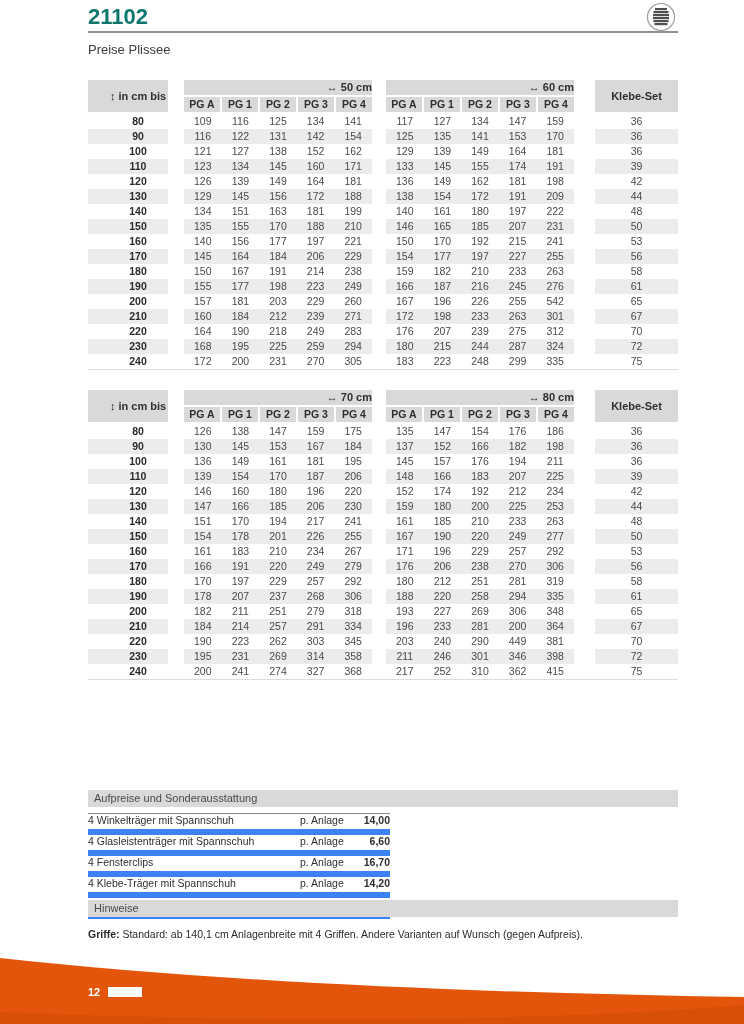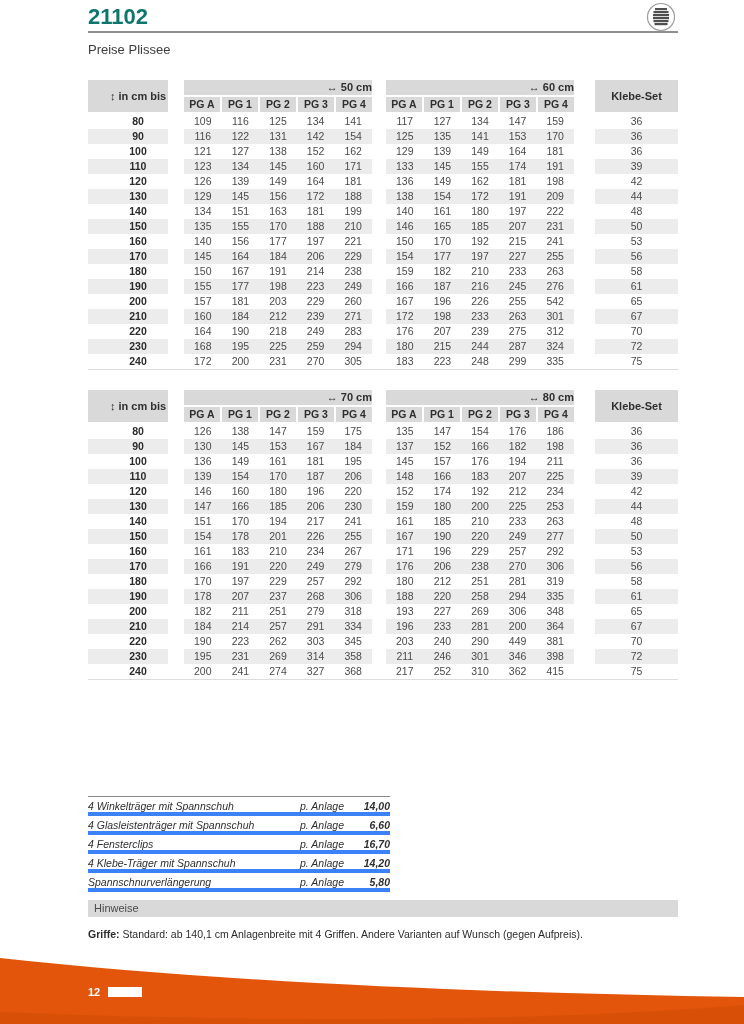--- a/index.html
+++ b/index.html
@@ -37,21 +37,21 @@
   .drow{height:15px;line-height:15px;font-size:10.5px;}
   .drow .c-size{text-align:center;font-weight:bold;color:#2b2b2b;}
   .drow .c-group .v{flex:1;text-align:center;color:#4a4a4a;}
   .drow .c-extra{text-align:center;color:#4a4a4a;}
   .drow.shade .c-size,.drow.shade .c-group,.drow.shade .c-extra{background:#ececec;}
 
   
   .graybar{height:17px;background:#d9d9d9;font-size:11px;line-height:17px;padding-left:6px;color:#4a4a4a;}
   .surcharges{position:absolute;left:88px;top:790px;width:590px;}
   .s-list{width:302px;margin-top:6px;border-top:1px solid #8a8a8a;}
-  .s-row{display:flex;height:15px;align-items:flex-end;font-size:10.5px;border-bottom:4px solid #3b82f6;font-style:italic;}
+  .s-row{display:flex;height:15px;align-items:flex-start;font-size:10.5px;border-bottom:6px solid #3b82f6;}
   .s-label{flex:1;color:#2f2f2f;}
   .s-unit{width:56px;color:#2f2f2f;}
   .s-price{width:34px;text-align:right;font-weight:bold;color:#2f2f2f;}
   .notes{position:absolute;left:88px;top:900px;width:590px;}
   .n-text{margin-top:10px;font-size:10.5px;line-height:15px;color:#2b2b2b;}
 
   
   .footer-svg{position:absolute;left:0;top:950px;width:744px;height:74px;display:block;}
   .page-num{position:absolute;left:88px;top:986px;color:#ffffff;font-weight:bold;font-size:11px;}
   .footer-block{position:absolute;left:108px;top:987px;width:34px;height:10px;background:#ffffff;}
@@ -844,20 +844,21 @@
           <div class="v">310</div>
           <div class="v">362</div>
           <div class="v">415</div>
         </div>
         <div class="c-gap g2"></div>
         <div class="c-extra">75</div>
       </div>
     </div>
 
   <div class="surcharges">
+    <div class="graybar">Aufpreise und Sonderausstattung</div>
     <div class="s-list">
         <div class="s-row">
           <div class="s-label">4 Winkelträger mit Spannschuh</div>
           <div class="s-unit">p.  Anlage</div>
           <div class="s-price">14,00</div>
         </div>
         <div class="s-row">
           <div class="s-label">4 Glasleistenträger mit Spannschuh</div>
           <div class="s-unit">p.  Anlage</div>
           <div class="s-price">6,60</div>

